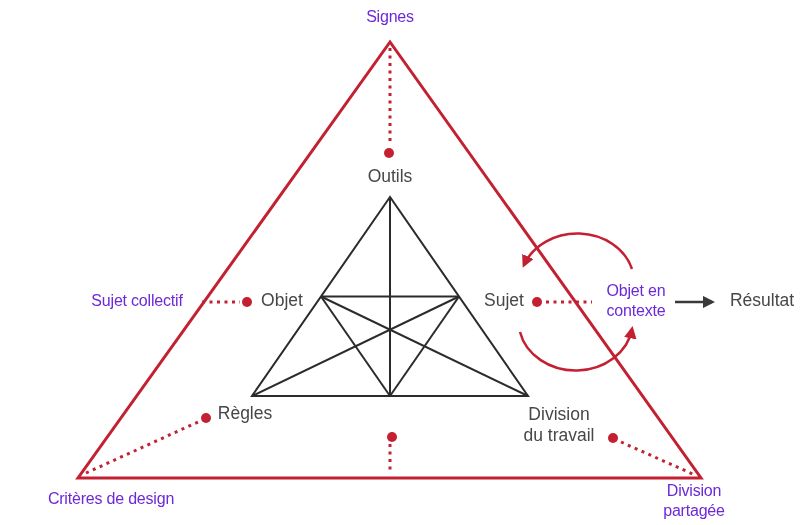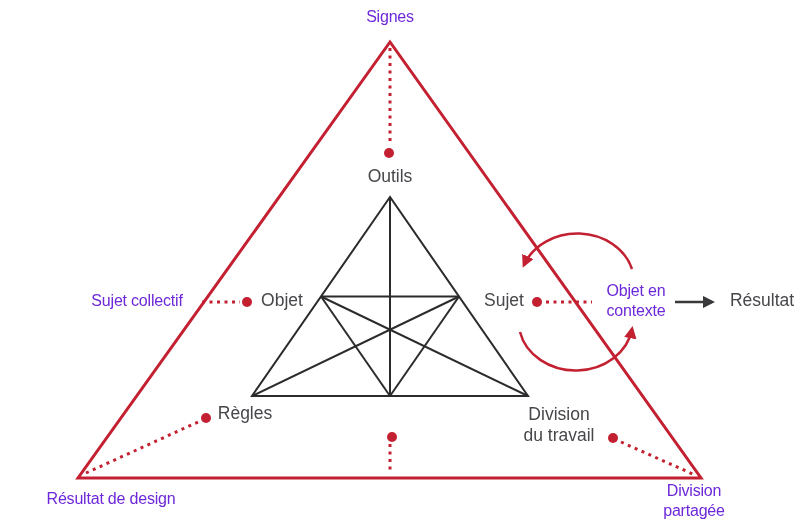--- a/index.html
+++ b/index.html
@@ -89,16 +89,16 @@
   <div class="label gray" style="left:504px;top:301px">Sujet</div>
   <div class="label gray" style="left:245px;top:414px">Règles</div>
   <div class="label gray" style="left:559px;top:425px">Division
 du travail</div>
   <div class="label gray" style="left:762px;top:301px">Résultat</div>
 
   <div class="label red" style="left:390px;top:17px">Signes</div>
   <div class="label red" style="left:137px;top:301px">Sujet collectif</div>
   <div class="label red" style="left:636px;top:301px">Objet en
 contexte</div>
-  <div class="label red" style="left:111px;top:499px">Résultat de design</div>
+  <div class="label red" style="left:111px;top:499px">Critères de design</div>
   <div class="label red" style="left:694px;top:501px">Division partagée</div>
 
 </div>
 
 </body></html>

